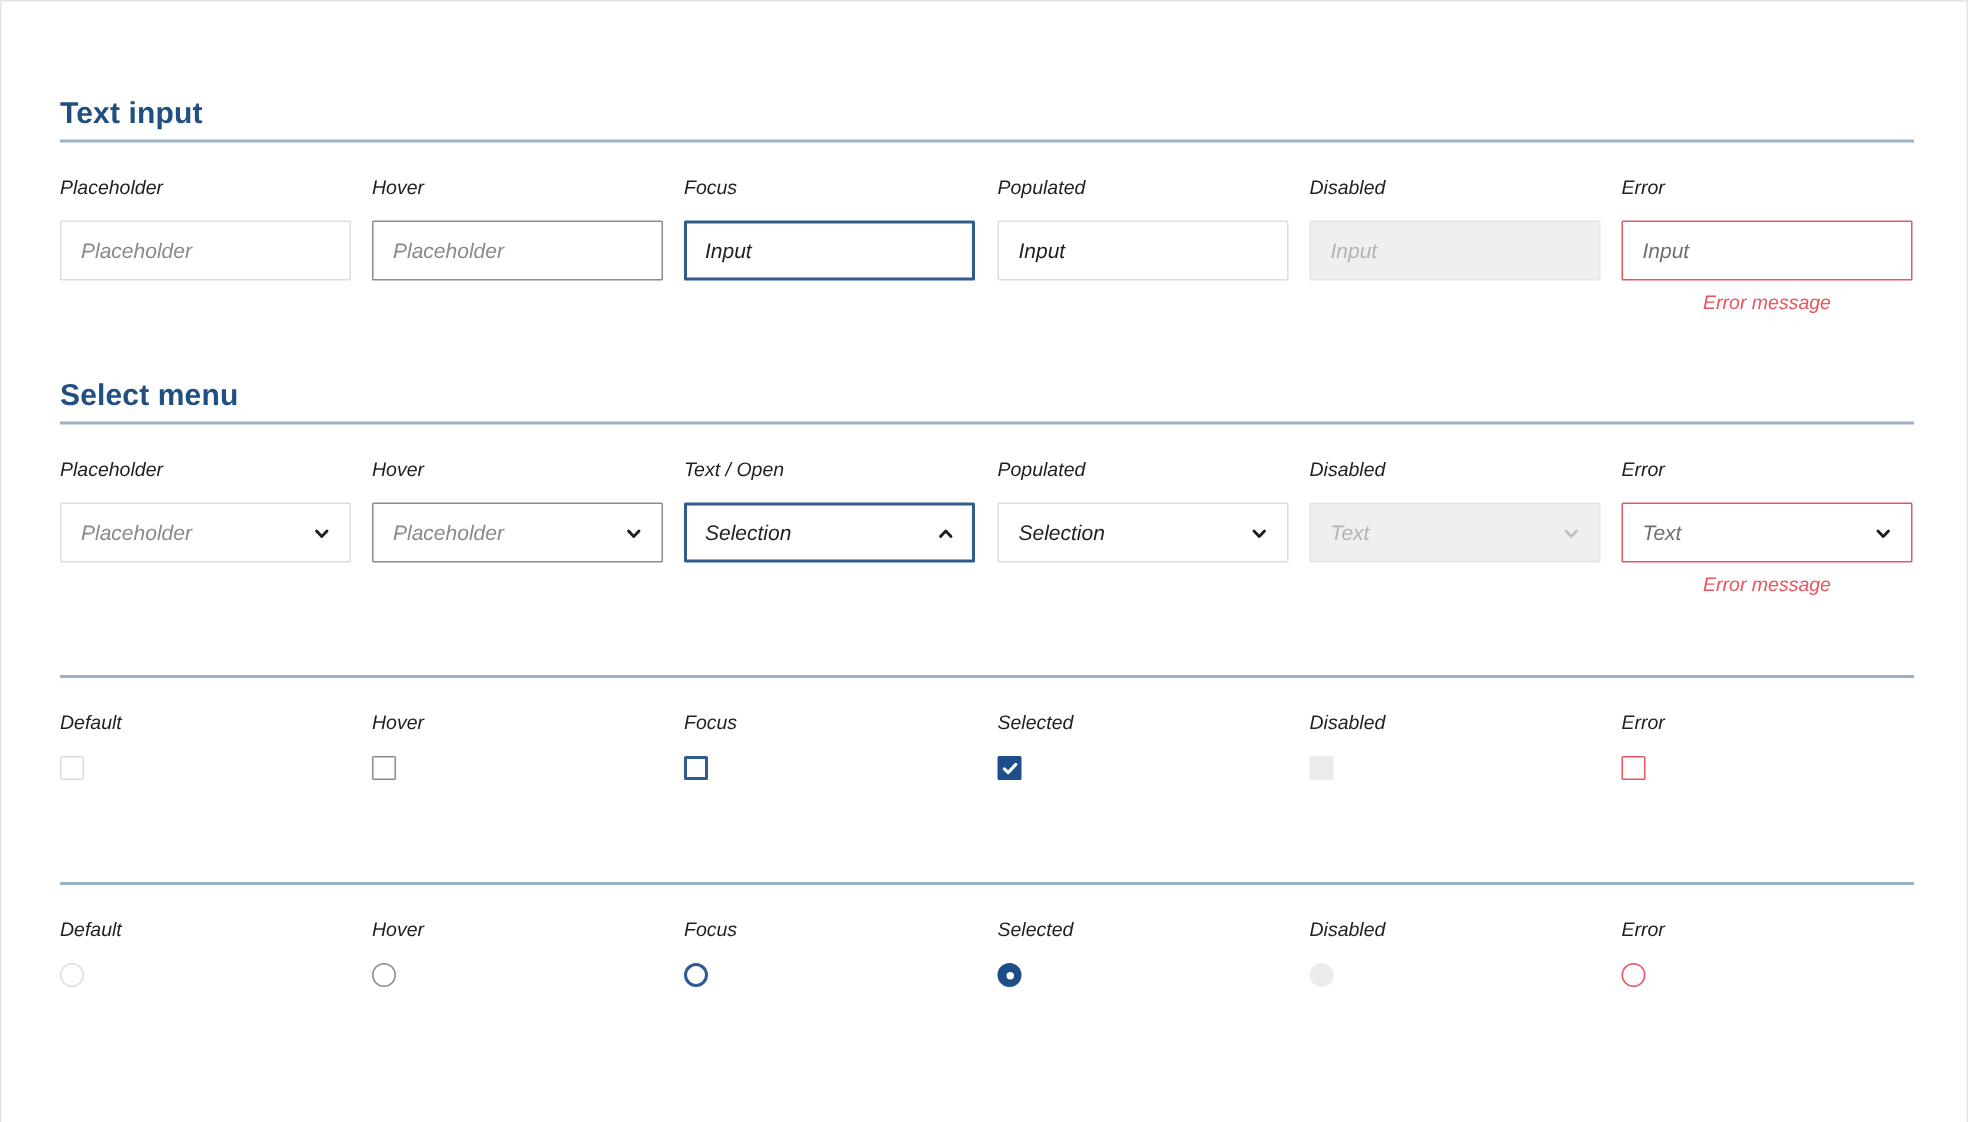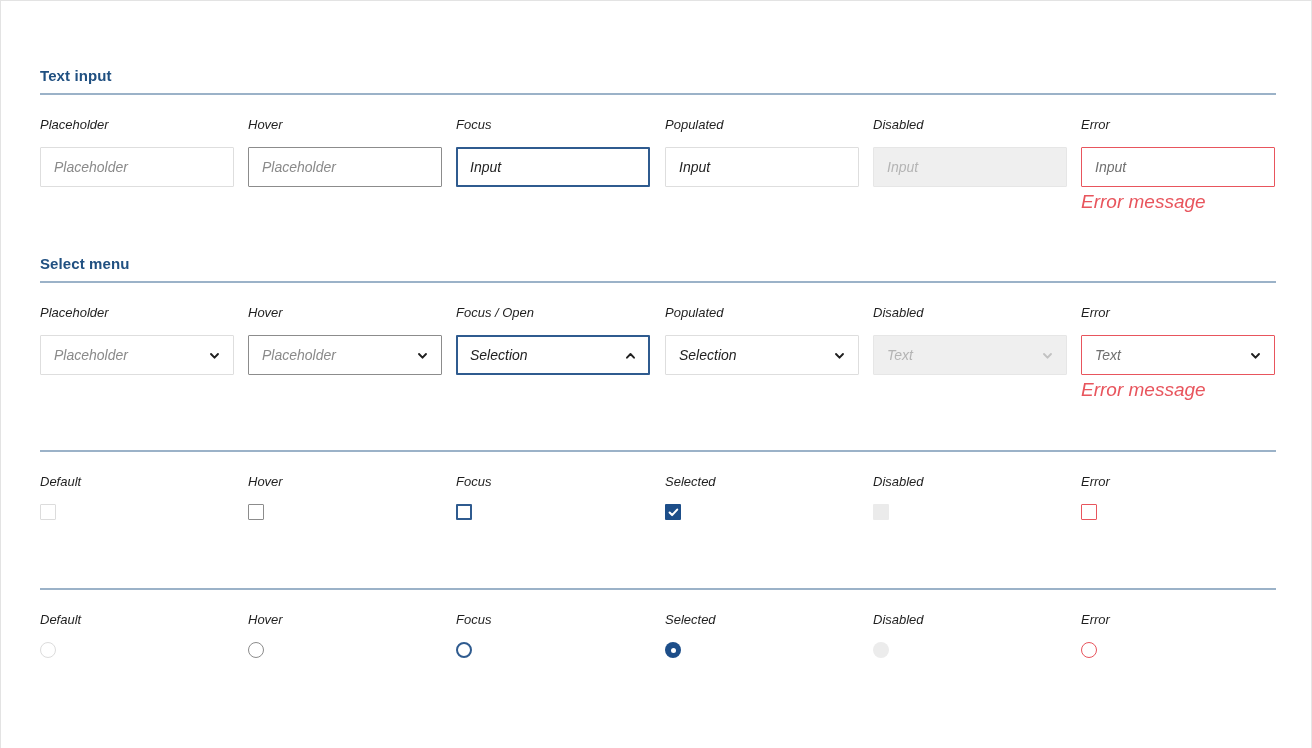--- a/index.html
+++ b/index.html
@@ -27,21 +27,21 @@
   .content {
     position: absolute;
     left: 39px;
     top: 0;
     width: 1236px;
   }
 
   
   .section { position: absolute; left: 0; width: 1236px; }
   .section-title {
-    font-size: 15px;
+    font-size: 20px;
     font-weight: bold;
     color: #205081;
     letter-spacing: 0.1px;
     line-height: 18px;
     margin: 0;
     padding: 0;
   }
   .section-rule {
     margin-top: 8px;
     height: 2px;
@@ -80,23 +80,24 @@
   }
   .field.ph { color: #8a8a8a; border-color: #dedede; }
   .field.hover { border-color: #8c8c8c; color: #8a8a8a; }
   .field.focus { border: 2px solid #2f5b8f; color: #1f1f1f; padding: 0 12px; }
   .field.populated { border-color: #dedede; color: #1f1f1f; }
   .field.disabled { background: #efefef; border-color: #e6e6e6; color: #b4b4b4; }
   .field.error { border: 1px solid #e8555d; color: #6f6f6f; }
 
   .error-msg {
     margin-top: 7px;
-    font-size: 19px;
+    font-size: 13px;
     line-height: 16px;
     color: #e8555d;
+    text-align: center;
   }
 
   
   .select {
     box-sizing: border-box;
     width: 194px;
     height: 40px;
     display: flex;
     align-items: center;
     justify-content: space-between;
@@ -244,21 +245,21 @@
             <div class="select hover">
               <span>Placeholder</span>
               <svg class="chev" viewBox="0 0 13 13">
                   <path d="M3 5 L6.5 8.7 L10 5"></path>
                 </svg>
             </div>
           </div>
         </div>
 
         <div class="col" style="left:416px;">
-          <div class="col-label">Focus / Open</div>
+          <div class="col-label">Text / Open</div>
           <div class="ctrl-wrap">
             <div class="select focus">
               <span>Selection</span>
               <svg class="chev" viewBox="0 0 13 13">
                   <path d="M3 8.7 L6.5 5 L10 8.7"></path>
                 </svg>
             </div>
           </div>
         </div>
 

